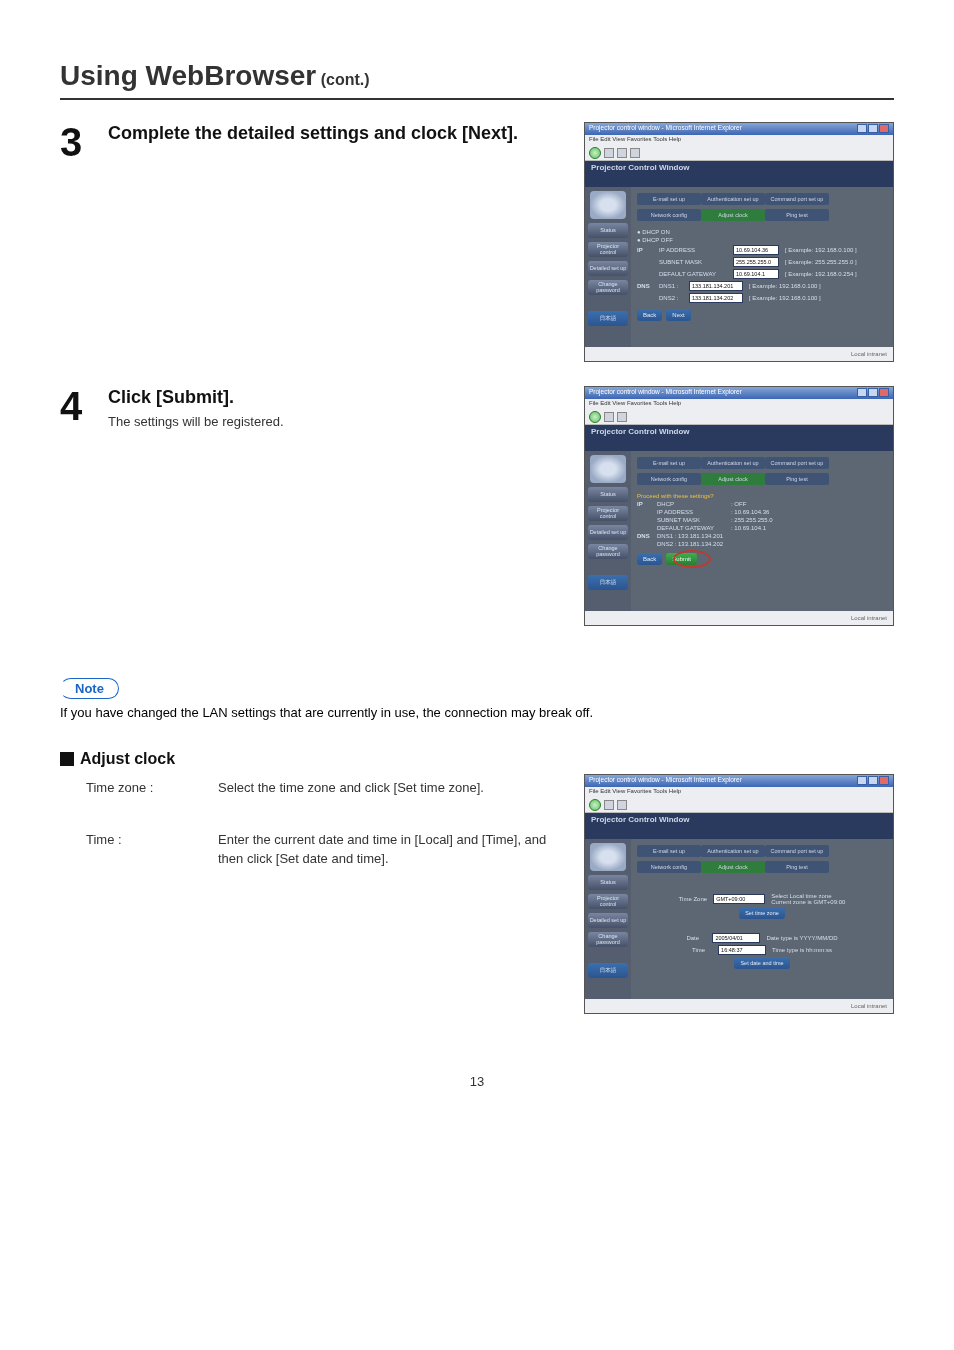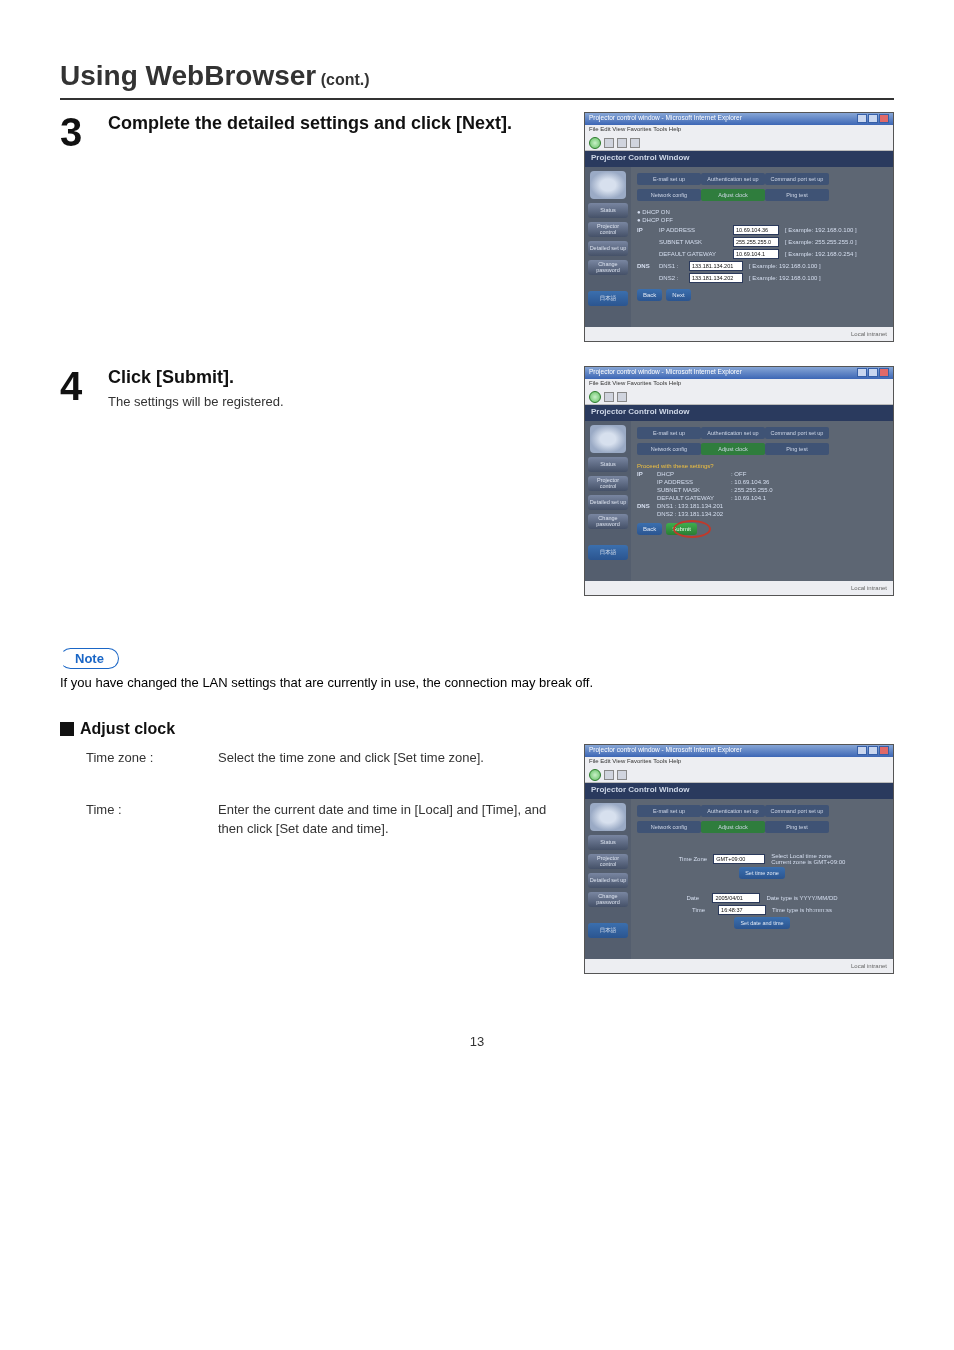--- a/index.html
+++ b/index.html
@@ -9,21 +9,21 @@
     font-family: Arial, Helvetica, sans-serif;
     color: #222;
     padding: 60px 60px 30px 60px;
   }
   .page-title {
     font-size: 28px;
     font-weight: bold;
     color: #333;
     padding-bottom: 6px;
     border-bottom: 2px solid #333;
-    margin-bottom: 12px;
+    margin-bottom: 22px;
   }
   .page-title .cont { font-size: 16px; font-weight: bold; }
   .step-block { display: flex; align-items: flex-start; margin-bottom: 24px; }
   .step-num {
     width: 48px;
     font-size: 40px;
     font-weight: bold;
     color: #111;
     line-height: 1;
   }
@@ -57,21 +57,21 @@
     padding: 1px 4px;
     display: flex; justify-content: space-between;
   }
   .wbtns { display:flex; gap:1px; }
   .wbtn { width:10px; height:9px; background:#c9d6ef; border:0.5px solid #365fa8; }
   .wbtn.x { background:#e06969; }
   .ie-menu { height:10px; background:#edeef2; color:#333; font-size:6px; padding:1px 4px; }
   .ie-tool { height:16px; background:#edeef2; display:flex; align-items:center; gap:3px; padding:0 4px; border-bottom:1px solid #bbb;}
   .ie-tool .circ { width:12px;height:12px;border-radius:50%;background:radial-gradient(#c8f0c8,#5fbf5f);border:1px solid #2b7a2b;}
   .ie-tool .ic { width:10px;height:10px;background:#d0d4de;border:0.5px solid #888; }
-  .pcw-bar { height:16px; background:#2a3a5e; color:#cdd6e6; font-size:8px; padding:2px 6px; font-weight:bold;}
+  .pcw-bar { height:26px; background:#2a3a5e; color:#cdd6e6; font-size:8px; padding:2px 6px; font-weight:bold;}
   .main-area { display:flex; min-height:160px; }
   .leftcol { width:46px; background:#545e6e; display:flex; flex-direction:column; align-items:center; gap:4px; padding:4px 3px;}
   .lens { width:36px;height:28px;background:radial-gradient(#d7e0ee 30%,#9aaac5 70%);border-radius:4px; }
   .lbtn { width:40px;height:15px;border-radius:3px;background:linear-gradient(#7986a1,#455168);font-size:5.5px;color:#dbe2ee;display:flex;align-items:center;justify-content:center;text-align:center;line-height:1;padding:1px;}
   .lbtn.jp { background:linear-gradient(#3b6fae,#2b5590); }
   .content { flex:1; background:#5d6673; padding:6px; font-size:6px; }
   .tabs { display:flex; gap:0; margin-bottom:2px;}
   .tab { width:64px;height:12px;border-radius:2px;background:#3f5375;color:#cfd7e7;font-size:5.5px;display:flex;align-items:center;justify-content:center;}
   .tab.active { background:#2f7d3d; }
   .tab-wrap { display:flex;flex-direction:column;gap:2px;margin-bottom:6px;}
@@ -114,21 +114,21 @@
 
 
 <div class="page-title">
   <span>Using WebBrowser</span><span class="cont"> (cont.)</span>
 </div>
 
 
 <div class="step-block">
   <div class="step-num">3</div>
   <div class="step-text">
-    <div class="step-head">Complete the detailed settings and click [Next].</div>
+    <div class="step-head">Complete the detailed settings and clock [Next].</div>
   </div>
   <div class="step-figure">
     <div class="ie-window">
       <div class="ie-title">
         <span>Projector control window - Microsoft Internet Explorer</span>
         <span class="wbtns">
             <span class="wbtn"></span>
             <span class="wbtn"></span>
             <span class="wbtn x"></span>
           </span>

